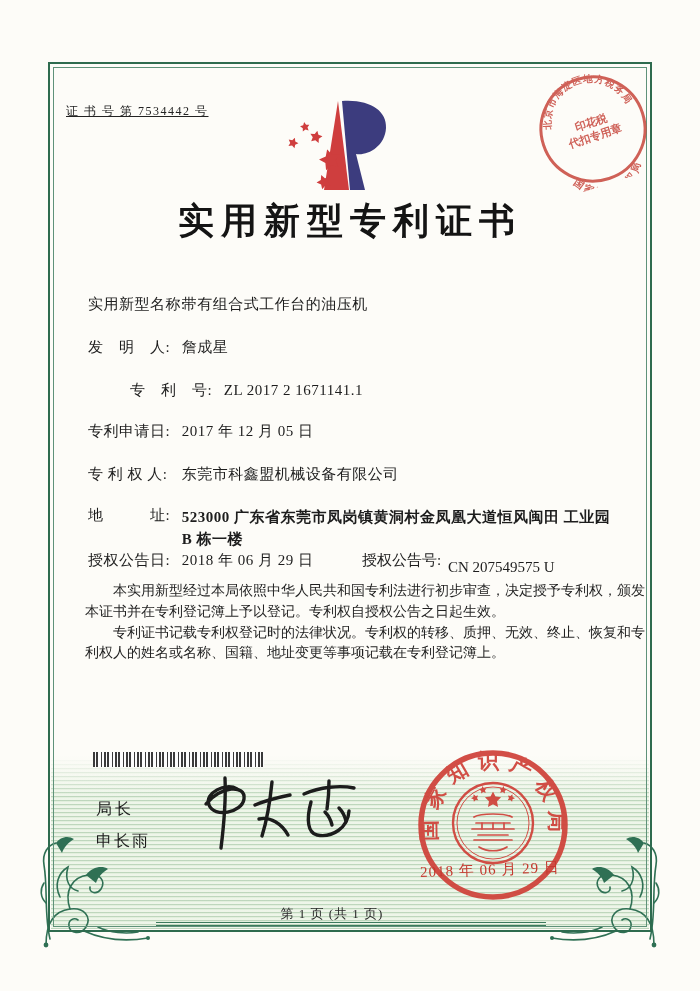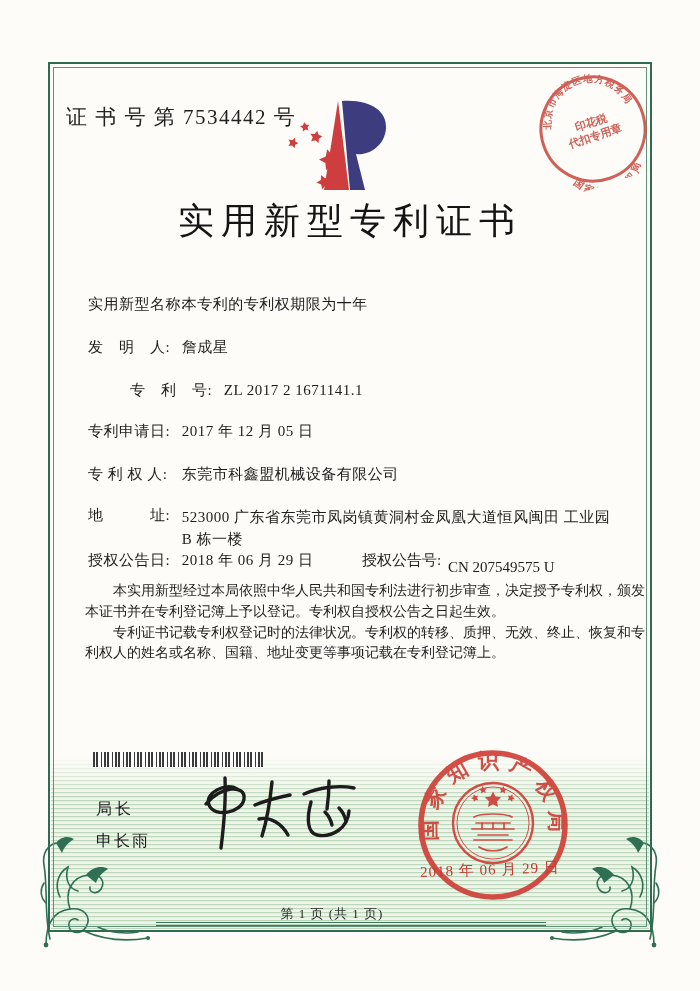--- a/index.html
+++ b/index.html
@@ -34,46 +34,46 @@
   }
   .band-rule {
     position:absolute; left:105px; bottom:3px; width:390px; height:4px;
     border-top:1px solid #3c7a5c; border-bottom:1px solid #3c7a5c;
   }
   .ornament { position:absolute; z-index:1; }
   .ornament.left  { left:40px;  bottom:42px; }
   .ornament.right { right:40px; bottom:42px; transform:scaleX(-1); }
 
   .cert-number {
-    position:absolute; left:66px; top:103px; font-size:21px;
-    letter-spacing:1.5px; color:#222; z-index:2;
+    position:absolute; left:66px; top:103px; font-size:12px;
+    letter-spacing:1.5px; color:#222; z-index:2;text-decoration:underline;
   }
   .logo { position:absolute; left:278px; top:98px; z-index:2; }
 
   .tax-stamp {
     position:absolute; left:536px; top:72px; z-index:3;
     transform:rotate(-18deg); opacity:.85;
   }
 
   .title {
     position:absolute; left:0; right:0; top:197px; text-align:center;
-    font-size:36px; font-weight:400; letter-spacing:7px; color:#141414; z-index:2;
+    font-size:36px; font-weight:700; letter-spacing:7px; color:#141414; z-index:2;
   }
 
   .field-row { position:absolute; left:88px; font-size:15px; color:#1d1d1d; z-index:2; white-space:nowrap; }
   .field-row .lbl { display:inline-block; width:90px; letter-spacing:.5px; }
   .field-row .val { letter-spacing:.5px; }
   .row-name     { top:295px; }
   .row-inventor { top:338px; }
   .row-patno    { top:381px;margin-left:42px; }
   .row-filing   { top:422px; }
   .row-patentee { top:465px; }
   .row-address  { top:506px; }
   .row-grant    { top:551px; }
-  .addr-wrap { display:inline-block; white-space:normal; width:440px; vertical-align:top; line-height:22px; }
+  .addr-wrap { display:inline-block; white-space:normal; width:440px; vertical-align:top; line-height:22px;font-weight:bold; }
   .grant-no-lbl { position:absolute; left:274px; top:0;text-align:right; }
   .grant-no-val { position:absolute; left:360px; top:0;margin-top:8px; }
 
   .body-text {
     position:absolute; left:85px; top:581px; width:560px; z-index:2;
     font-size:14px; line-height:20.8px; color:#1f1f1f; text-align:justify;
   }
   .body-text p { text-indent:2em; }
 
   .barcode {
@@ -169,21 +169,21 @@
       <textPath href="#taxBot" startOffset="50%" text-anchor="middle">国家知识产权局</textPath>
     </text>
     <text x="57" y="54" font-size="11" fill="#c7463c" text-anchor="middle" font-weight="700">印花税</text>
     <text x="57" y="68" font-size="11" fill="#c7463c" text-anchor="middle" font-weight="700">代扣专用章</text>
   </svg>
 
   <div class="title">实用新型专利证书</div>
 
   <div class="field-row row-name">
     <span class="lbl">实用新型名称:</span>
-    <span class="val">本专利的专利权期限为十年</span>
+    <span class="val">带有组合式工作台的油压机</span>
   </div>
   <div class="field-row row-inventor">
     <span class="lbl">发　明　人:</span>
     <span class="val">詹成星</span>
   </div>
   <div class="field-row row-patno">
     <span class="lbl">专　利　号:</span>
     <span class="val">ZL 2017 2 1671141.1</span>
   </div>
   <div class="field-row row-filing">

